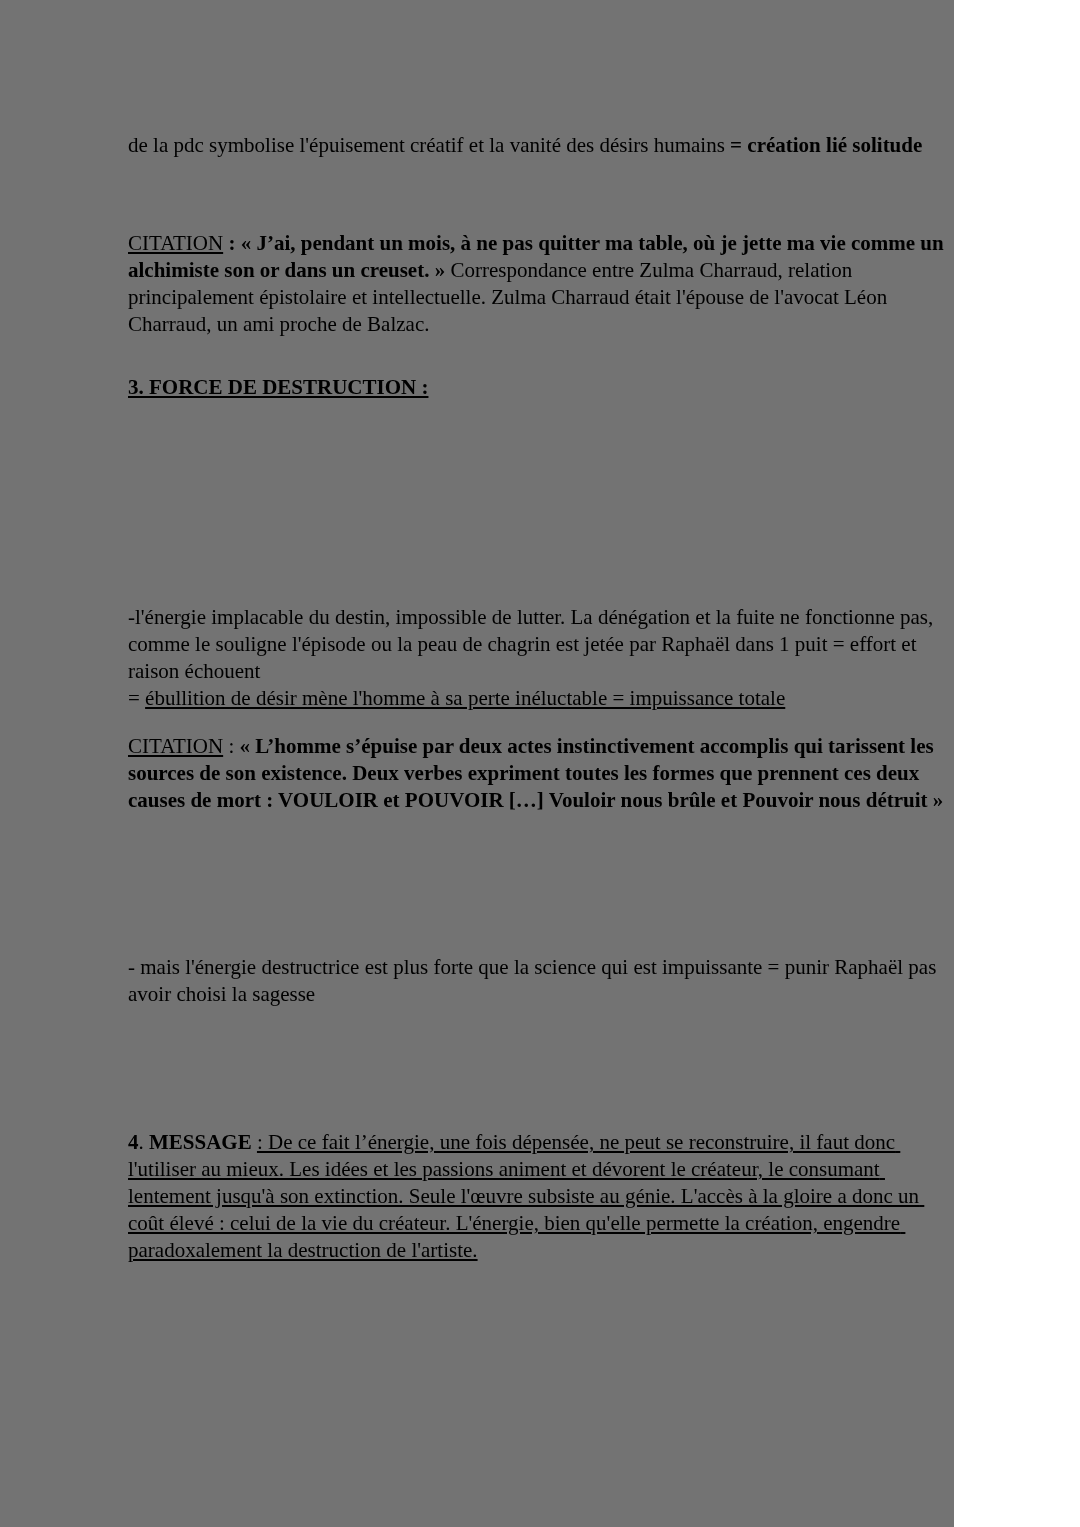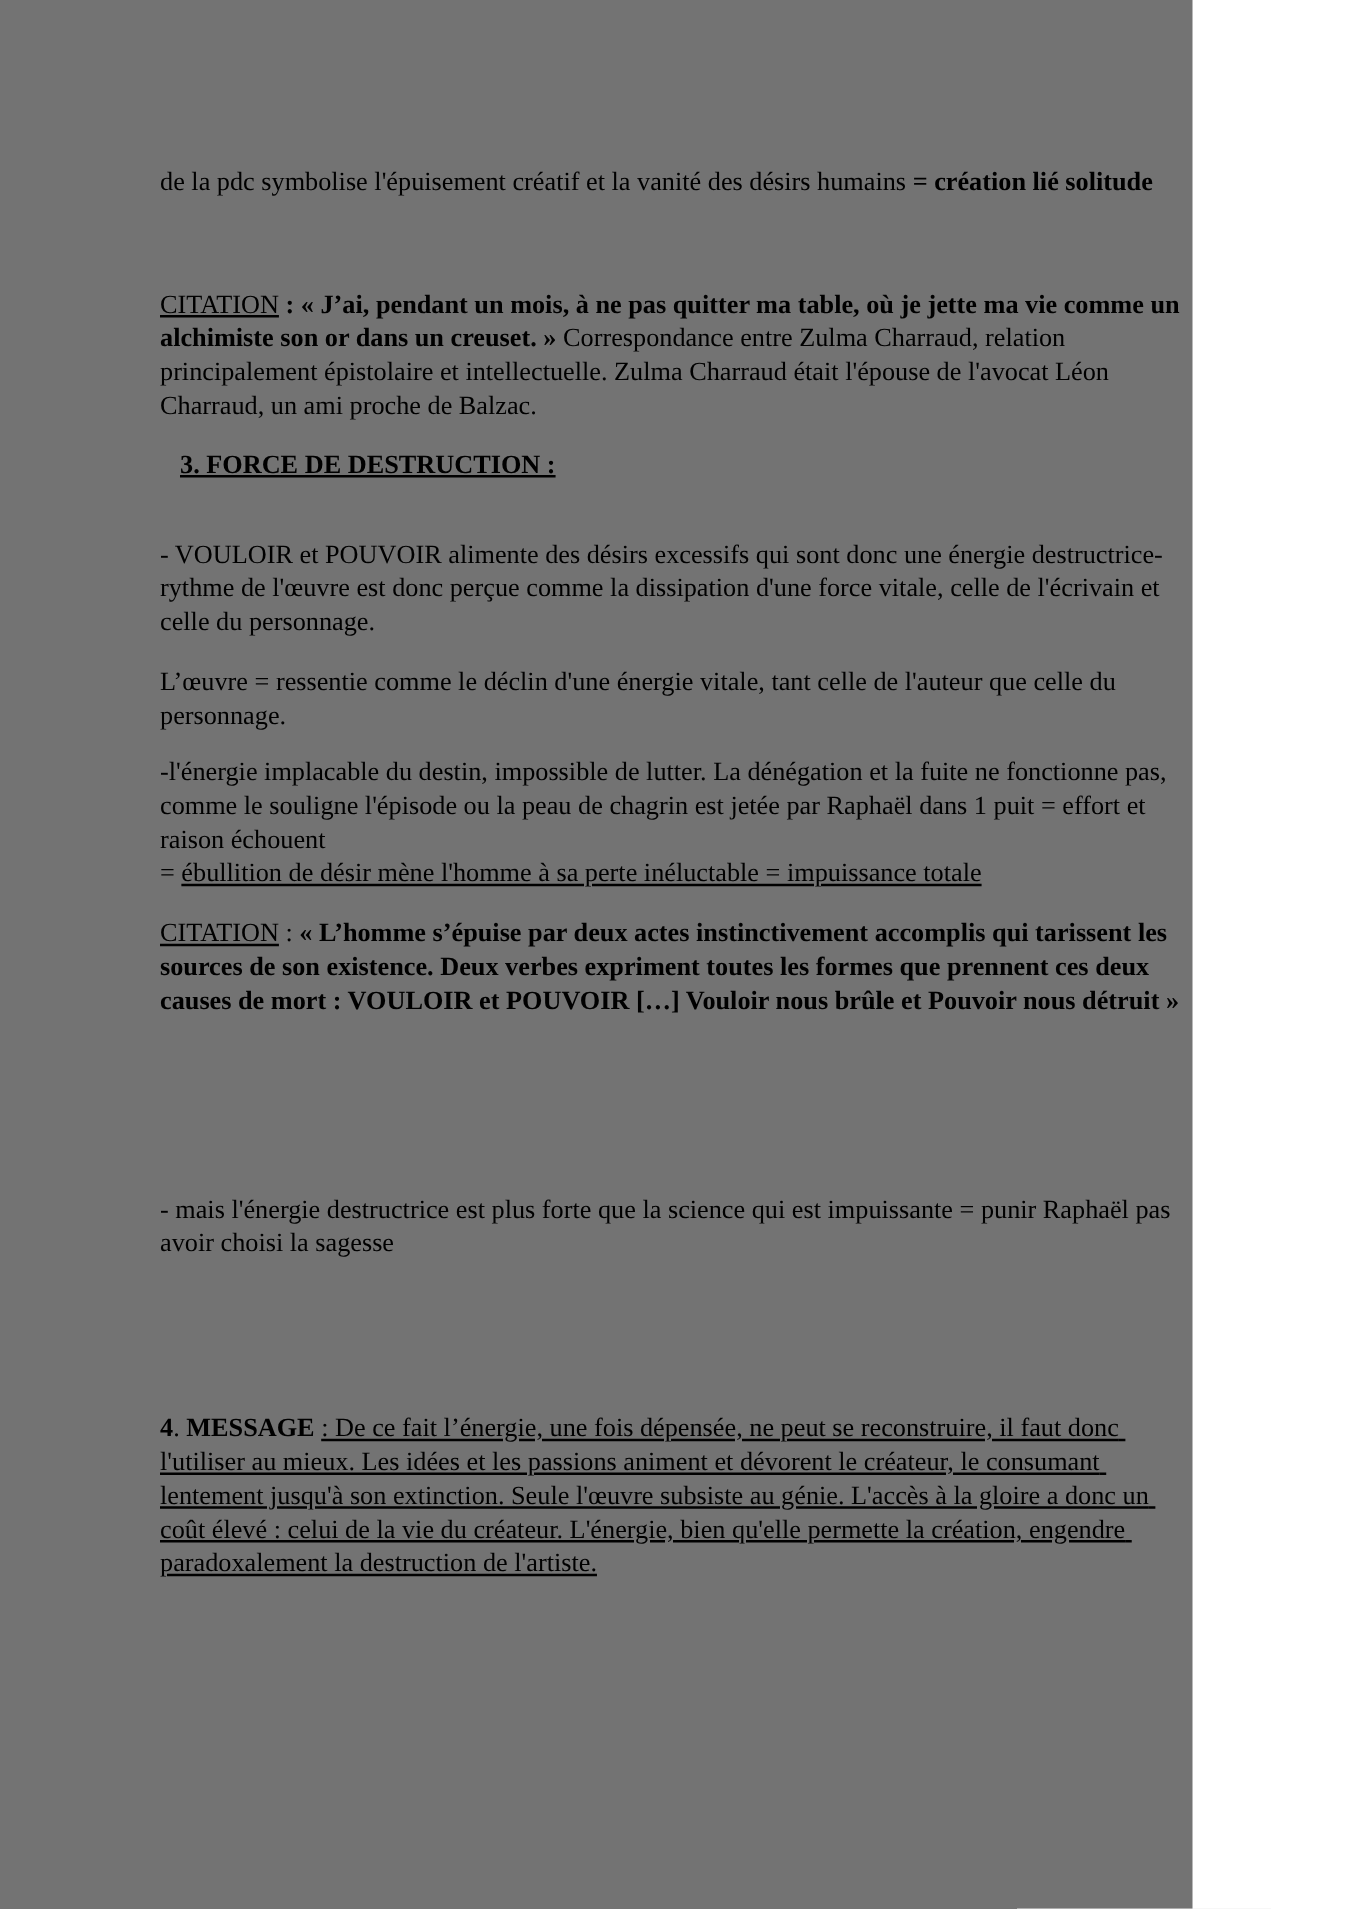--- a/index.html
+++ b/index.html
@@ -33,22 +33,20 @@
   .run-b { font-weight: bold; }
   .run-u { text-decoration: underline; }
 </style>
 </head>
 <body>
 
 <div class="page">
   <div class="doc-body" id="doc-body">
       <p class="para" style="top: 132px;"><span class="">de la pdc symbolise l'épuisement créatif et la vanité des désirs humains </span><span class="run-b">= création lié solitude</span></p>
       <p class="para" style="top: 230px;"><span class="run-u">CITATION</span><span class="run-b"> : « J’ai, pendant un mois, à ne pas quitter ma table, où je jette ma vie comme un alchimiste son or dans un creuset. »</span><span class=""> Correspondance entre Zulma Charraud, relation principalement épistolaire et intellectuelle. Zulma Charraud était l'épouse de l'avocat Léon Charraud, un ami proche de Balzac.</span></p>
-      <p class="para" style="top: 358px; margin-left: 16px;"><span class="run-b run-u">3. FORCE DE DESTRUCTION :</span></p>
-      <p class="para" style="top: 430px;"><span class="">- VOULOIR et POUVOIR alimente des désirs excessifs qui sont donc une énergie destructrice-rythme de l'œuvre est donc perçue comme la dissipation d'une force vitale, celle de l'écrivain et celle du personnage.</span></p>
-      <p class="para" style="top: 532px;"><span class="">L’œuvre = ressentie comme le déclin d'une énergie vitale, tant celle de l'auteur que celle du personnage.</span></p>
+      <p class="para" style="top: 374px;"><span class="run-b run-u">3. FORCE DE DESTRUCTION :</span></p>
       <p class="para" style="top: 604px; font-family: Liberation Serif, serif;"><span class="">-l'énergie implacable du destin, impossible de lutter. La dénégation et la fuite ne fonctionne pas, comme le souligne l'épisode ou la peau de chagrin est jetée par Raphaël dans 1 puit = effort et raison échouent
 = </span><span class="run-u">ébullition de désir mène l'homme à sa perte inéluctable = impuissance totale</span></p>
       <p class="para" style="top: 733px;"><span class="run-u">CITATION</span><span class=""> : </span><span class="run-b">« L’homme s’épuise par deux actes instinctivement accomplis qui tarissent les sources de son existence. Deux verbes expriment toutes les formes que prennent ces deux causes de mort : VOULOIR et POUVOIR […] Vouloir nous brûle et Pouvoir nous détruit »</span></p>
       <p class="para" style="top: 954px;"><span class="">- mais l'énergie destructrice est plus forte que la science qui est impuissante = punir Raphaël pas avoir choisi la sagesse</span></p>
       <p class="para" style="top: 1129px;"><span class="run-b">4</span><span class="">. </span><span class="run-b">MESSAGE</span><span class=""> </span><span class="run-u">: De ce fait l’énergie, une fois dépensée, ne peut se reconstruire, il faut donc l'utiliser au mieux. Les idées et les passions animent et dévorent le créateur, le consumant lentement jusqu'à son extinction. Seule l'œuvre subsiste au génie. L'accès à la gloire a donc un coût élevé : celui de la vie du créateur. L'énergie, bien qu'elle permette la création, engendre paradoxalement la destruction de l'artiste.</span></p>
     </div>
 </div>
 
 </body></html>

